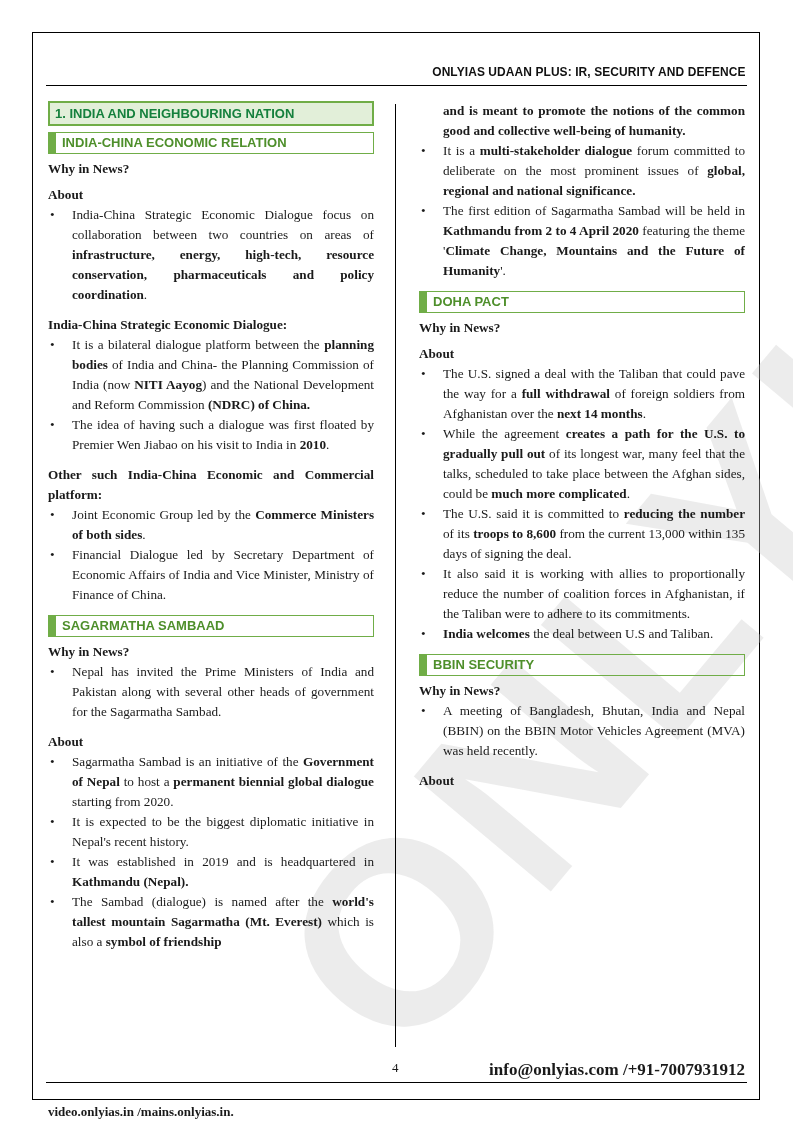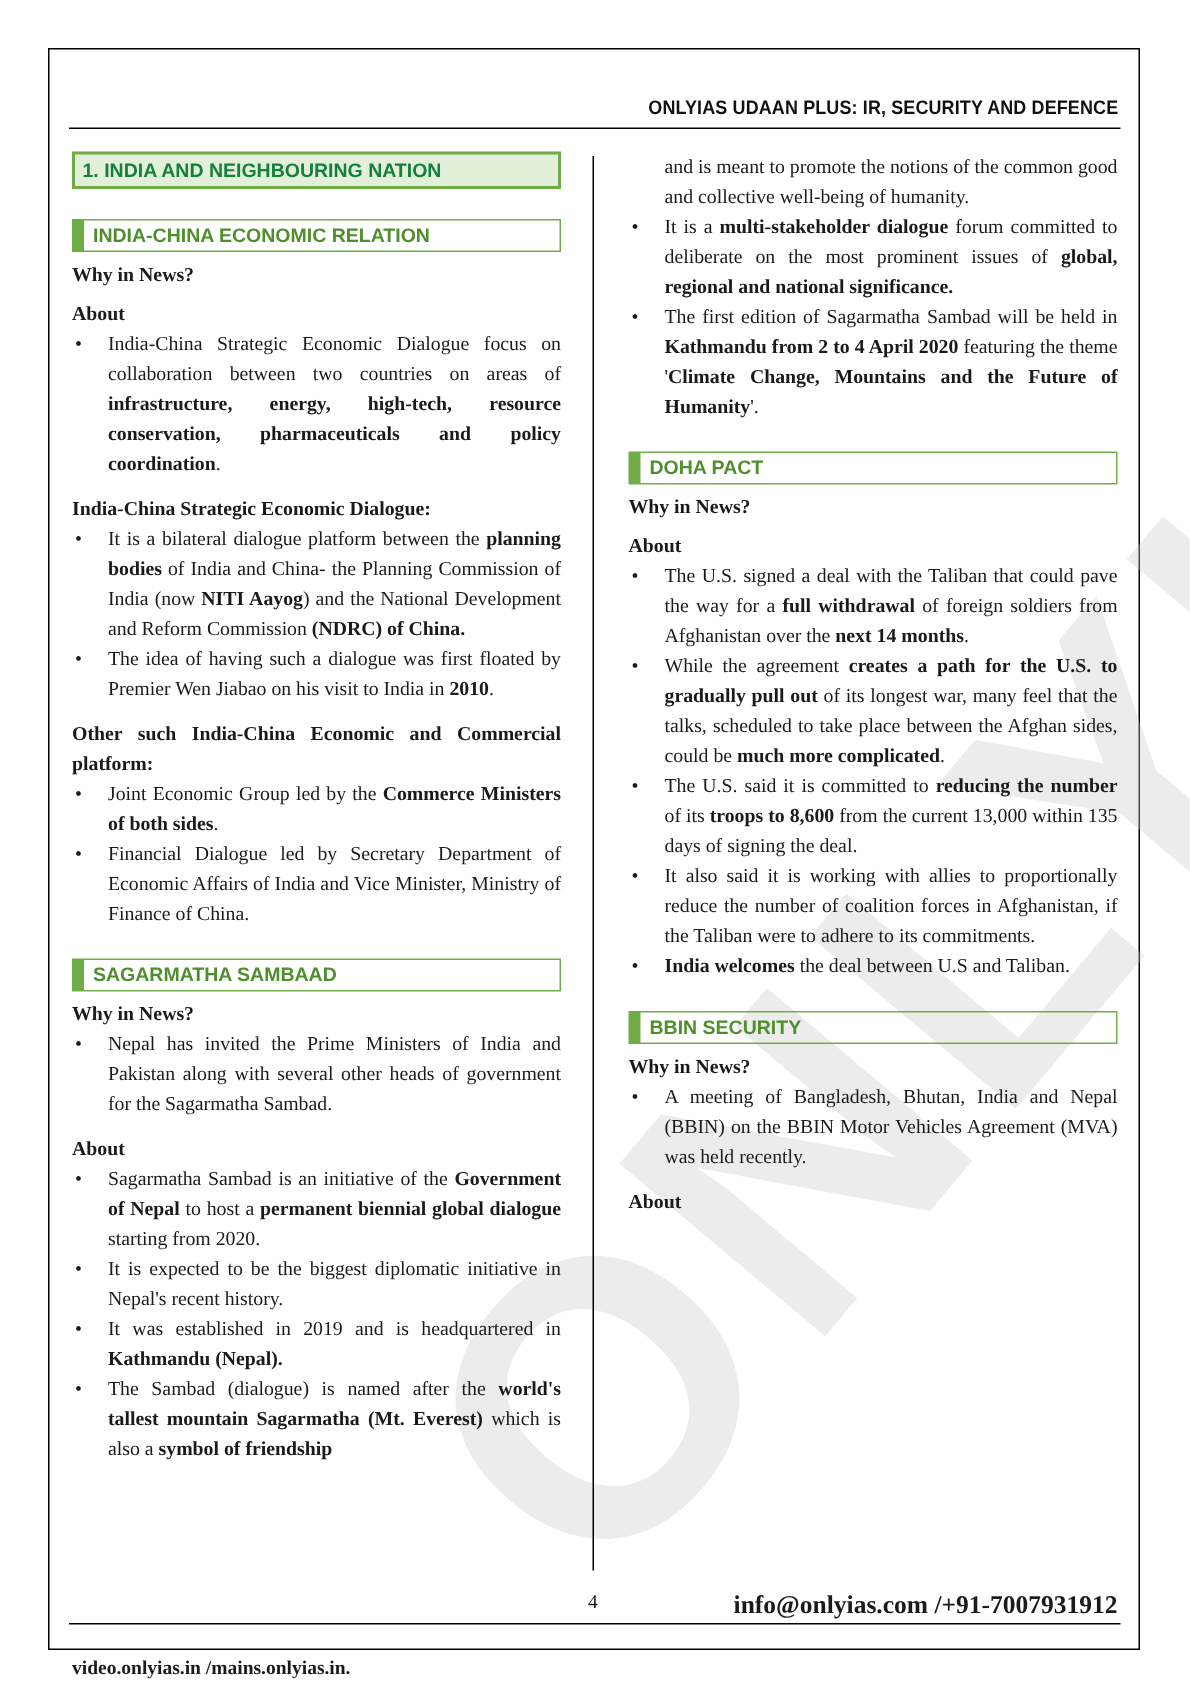--- a/index.html
+++ b/index.html
@@ -13,27 +13,27 @@
   .footer-center { position: absolute; left: 392px; top: 1060px; font-size: 13px; }
   .footer-right { position: absolute; right: 48px; top: 1060px; font-weight: bold; font-size: 17px; }
 
   .watermark { position: absolute; left: 120px; top: 400px; font-family: "Liberation Sans", sans-serif; font-size: 260px; font-weight: bold; color: rgba(200,200,200,0.35); transform: rotate(-50deg); transform-origin: center; pointer-events: none; letter-spacing: 10px; }
 
   .col { position: absolute; font-size: 13.2px; line-height: 20px; text-align: justify; }
   .col-left { left: 48px; top: 101px; width: 326px; }
   .col-right { left: 419px; top: 101px; width: 326px; }
 
   .main-heading { background: #e2efd9; border: 2px solid #70ad47; font-family: "Liberation Sans", sans-serif; font-weight: bold; font-size: 13px; color: #15803d; padding: 1px 5px; margin: 0 0 6px 0; height: 19px; line-height: 19px; }
-  .sec-heading { border: 1px solid #70ad47; border-left: 8px solid #70ad47; font-family: "Liberation Sans", sans-serif; font-weight: bold; font-size: 13px; color: #4e8f2b; padding: 0 6px; height: 20px; line-height: 20px; margin: 20px 0 5px 0; }
+  .sec-heading { border: 1px solid #70ad47; border-left: 8px solid #70ad47; font-family: "Liberation Sans", sans-serif; font-weight: bold; font-size: 13px; color: #4e8f2b; padding: 0 6px; height: 20px; line-height: 20px; margin: 6px 0 5px 0; }
   .sub-heading { font-weight: bold; margin: 6px 0 0 0; }
   .sub-heading.first { margin-top: 4px; }
   .bullet-list { list-style: none; margin: 0 0 10px 0; padding: 0; }
   .bullet-list li { position: relative; padding-left: 24px; }
   .bullet-list li::before { content: "•"; position: absolute; left: 2px; top: 0; }
-  .continued { padding-left: 24px; margin: 0 0 0 0; }
+  .continued { padding-left: 24px; margin: 0 0 0 0; font-weight: bold; }
   b { font-weight: bold; }
 </style>
 </head>
 <body>
 
 <div class="page-frame"></div>
 <div class="watermark">ONLYIAS</div>
 
 <div class="header-title">ONLYIAS UDAAN PLUS: IR, SECURITY AND DEFENCE</div>
 <div class="header-rule"></div>

